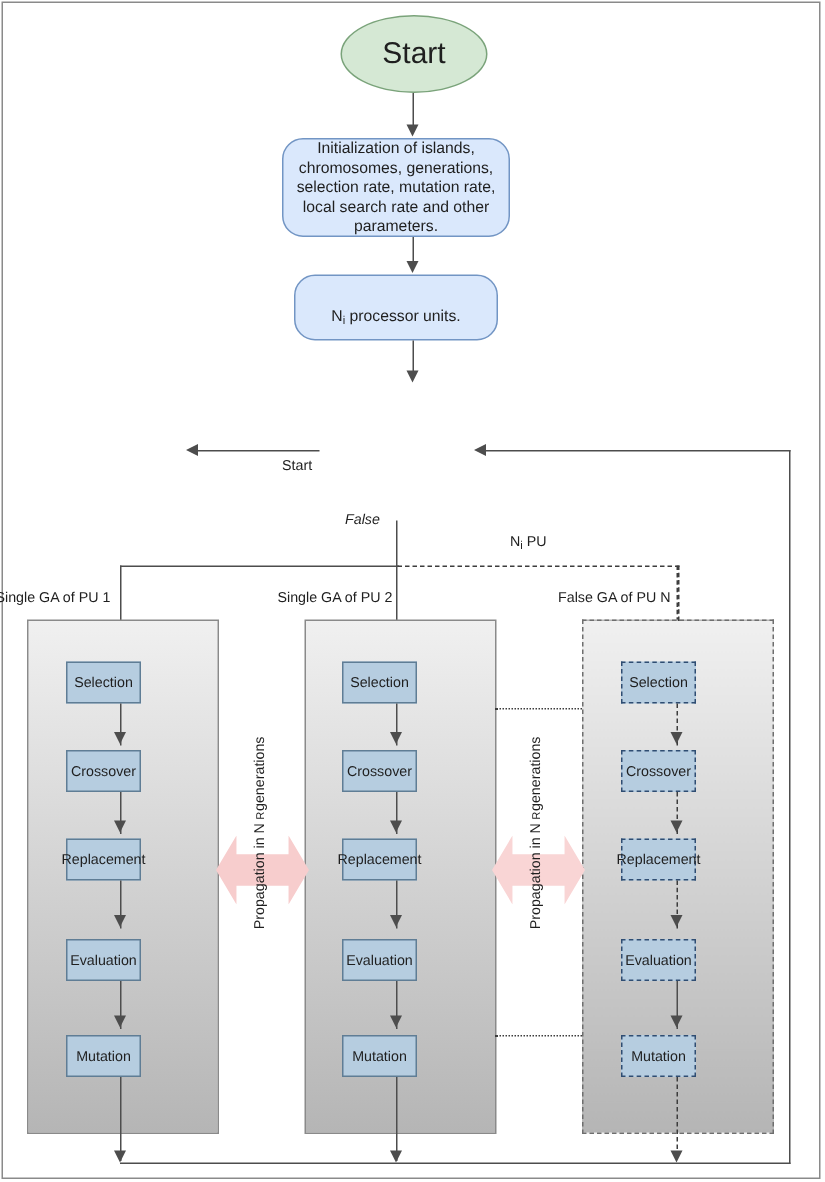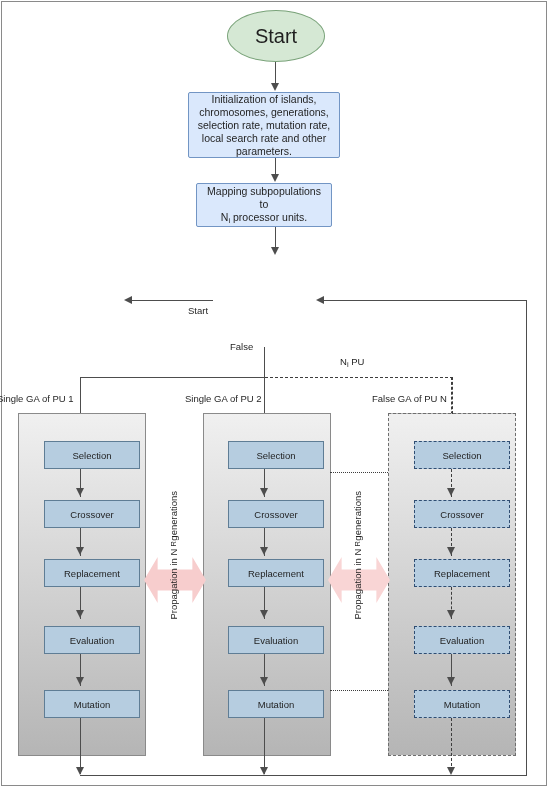--- a/index.html
+++ b/index.html
@@ -7,21 +7,21 @@
   #canvas{position:relative;width:550px;height:788px;background:#ffffff;overflow:hidden;}
   .frame{position:absolute;left:1px;top:1px;width:546px;height:785px;border:1px solid #8a8a8a;box-sizing:border-box;}
 
   .node{position:absolute;box-sizing:border-box;display:flex;align-items:center;justify-content:center;text-align:center;color:#1f1f1f;}
 
   
   .start{left:227px;top:10px;width:98px;height:52px;border-radius:50%/50%;
          background:#d5e8d4;border:1px solid #7aa37a;font-size:20px;}
 
   
-  .procbox{background:#dae8fc;border:1px solid #7295c4;border-radius:2px;font-size:10.5px;line-height:13px;padding:20px 6px;}
+  .procbox{background:#dae8fc;border:1px solid #7295c4;border-radius:14px;font-size:10.5px;line-height:13px;padding:20px 6px;}
   .init{left:188px;top:92px;width:152px;height:66px;}
   .mapping{left:196px;top:183px;width:136px;height:44px;}
 
   
   .bestsol{left:13px;top:277px;width:110px;height:46px;background:#d5e8d4;border:1px solid #7aa37a;border-radius:6px;font-size:11px;line-height:14px;}
 
   
   .diamondwrap{position:absolute;left:212px;top:255px;width:106px;height:92px;}
   .diamondwrap .shape{position:absolute;left:0;top:0;width:100%;height:100%;
       background:linear-gradient(180deg,#ffc733 0%,#f5a800 100%);
@@ -35,21 +35,21 @@
       background:linear-gradient(180deg,#f0f0f0 0%,#b5b5b5 100%);}
   .panel.solid{border:1px solid #8a8a8a;}
   .panel.dashed{border:1px dashed #6e6e6e;}
   .p1{left:18px;}
   .p2{left:203px;}
   .p3{left:388px;}
 
   .panel-label{position:absolute;font-size:9.5px;color:#1f1f1f;white-space:nowrap;}
 
   
-  .step{position:absolute;width:96px;height:28px;background:#b6cde0;
+  .step{position:absolute;width:50px;height:28px;background:#b6cde0;
         display:flex;align-items:center;justify-content:center;font-size:9.5px;color:#1f1f1f;box-sizing:border-box;}
   .step.solid{border:1px solid #5f7d95;}
   .step.dashed{border:1px dashed #2f4d72;}
 
   
   .ln{position:absolute;background:#4d4d4d;}
   .vl{width:1.4px;}
   .hl{height:1.4px;}
   .dvl{position:absolute;width:0;border-left:1.4px dashed #3d3d3d;}
   .dhl{position:absolute;height:0;border-top:1.4px dashed #3d3d3d;}
@@ -81,36 +81,36 @@
   <div class="ln vl" style="left:275px;top:62px;height:22px;"></div>
   <div class="arrow down" style="left:271px;top:83px;"></div>
 
   <div class="node procbox init">Initialization of islands, chromosomes, generations, selection rate, mutation rate, local search rate and other parameters.</div>
 
   <div class="ln vl" style="left:275px;top:158px;height:17px;"></div>
   <div class="arrow down" style="left:271px;top:174px;"></div>
 
   <div class="node procbox mapping">
     <span>
-      <span>Mapping subpopulations to</span><br>
+      <br>
       <span>N</span><sub>i</sub><span> processor units.</span>
     </span>
   </div>
 
   <div class="ln vl" style="left:275px;top:227px;height:21px;"></div>
   <div class="arrow down" style="left:271px;top:247px;"></div>
 
 
   <div class="ln hl" style="left:131px;top:300px;width:82px;"></div>
   <div class="arrow left" style="left:124px;top:296px;"></div>
   <div class="edge-label" style="left:188px;top:305px;">Start</div>
 
 
   <div class="ln vl" style="left:264px;top:347px;height:31px;"></div>
-  <div class="edge-label" style="left:230px;top:341px;">False</div>
+  <div class="edge-label" style="left:230px;top:341px;font-style:italic;">False</div>
 
   <div class="ln hl" style="left:80px;top:377px;width:186px;"></div>
   <div class="dhl" style="left:265px;top:377px;width:188px;"></div>
 
   <div class="edge-label" style="left:340px;top:356px;">
     <span>N</span><sub>i</sub><span> PU</span>
   </div>
 
   <div class="ln vl" style="left:80px;top:377px;height:64px;"></div>
   <div class="arrow down" style="left:76px;top:432px;"></div>

